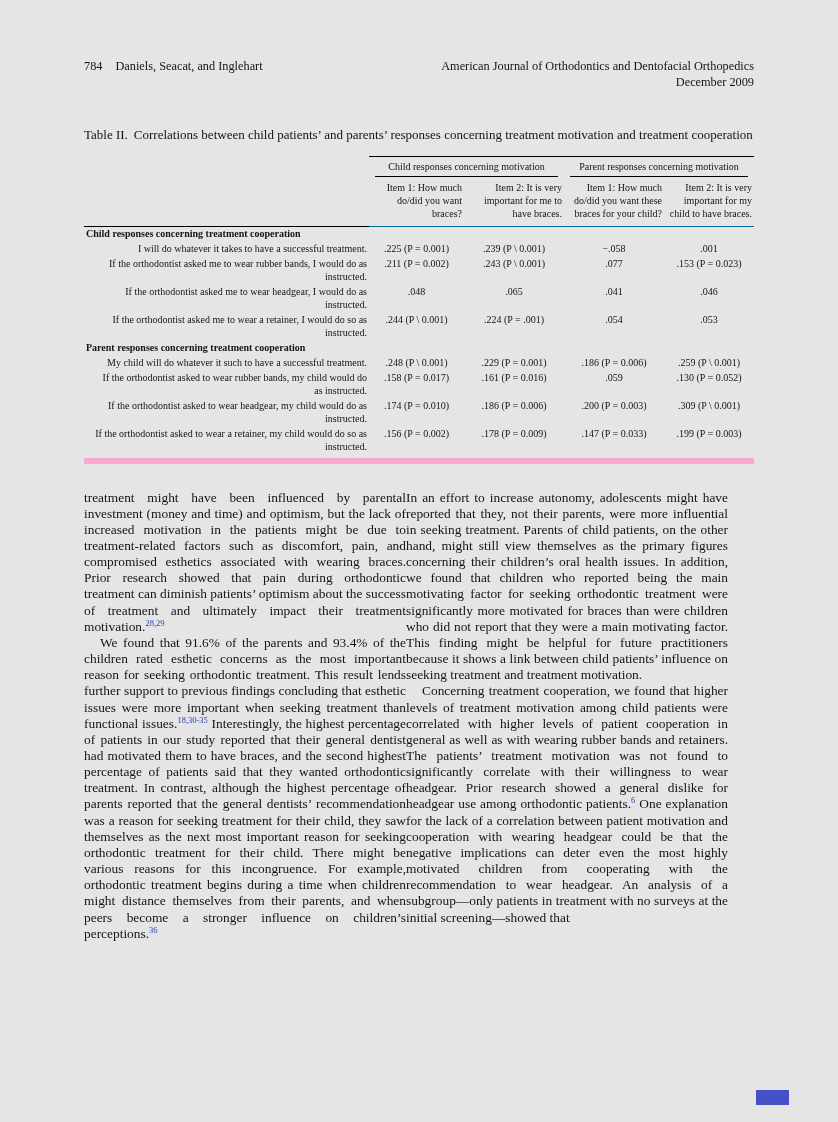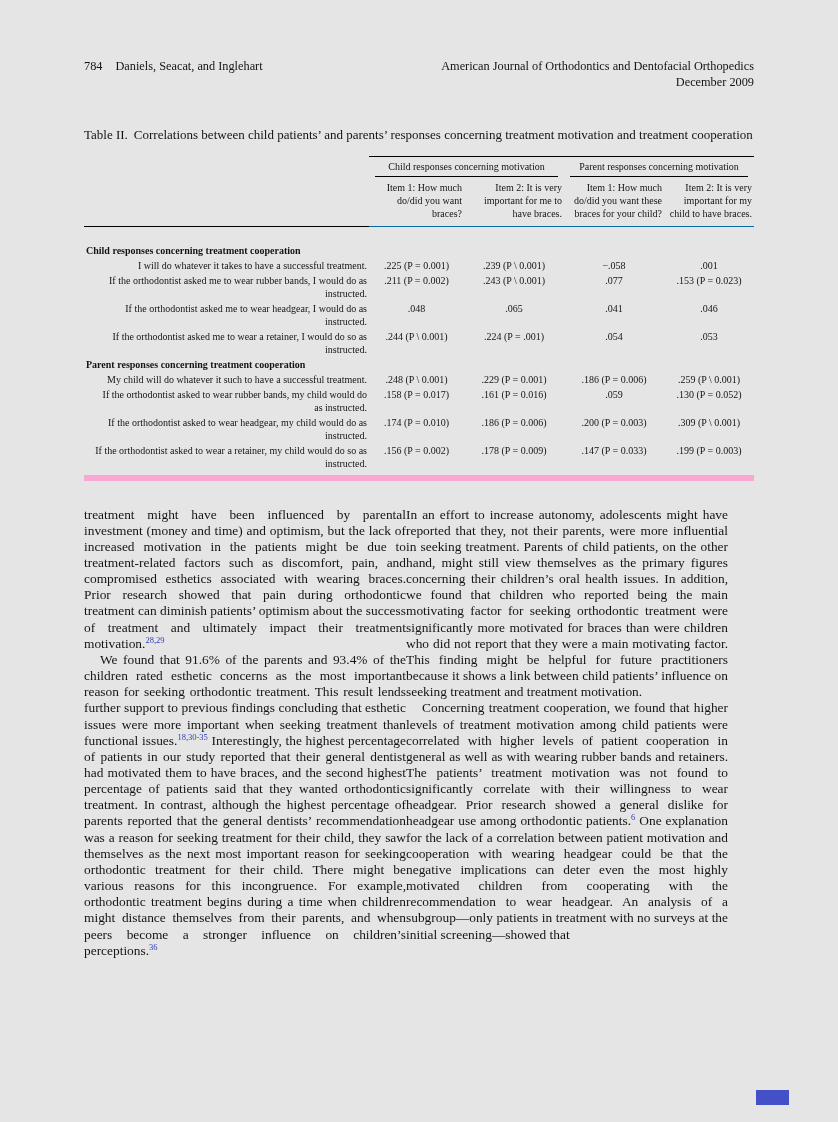--- a/index.html
+++ b/index.html
@@ -25,21 +25,21 @@
     font-size: 10px; line-height: 13px; }
   .tbl col.c0 { width: 285px; } .tbl col.c1 { width: 95px; }
   .tbl col.c2 { width: 100px; } .tbl col.c3 { width: 100px; } .tbl col.c4 { width: 90px; }
   .tbl th, .tbl td { font-weight: normal; vertical-align: top; padding: 0 2px; text-align: left; }
   .tbl th.group { border-top: 1px solid #000; padding-top: 3px; }
   .tbl th.group > div { border-bottom: 1px solid #000; padding-bottom: 3px; margin: 0 4px; text-align: center; }
   .tbl tr.subhead th { text-align: right; vertical-align: bottom;
     padding-top: 4px; padding-bottom: 6px; border-bottom: 1px solid #0369a1; }
   .tbl tr.subhead td { border-bottom: 1px solid #000; }
   .tbl tbody td { padding-top: 1px; padding-bottom: 1px; }
-  .tbl tbody tr:first-child td { padding-top: 17px; }
+  .tbl tbody tr:first-child td { padding-top: 0; }
   .tbl td.sectionlbl { font-weight: bold; }
   .tbl td.lbl { padding-left: 24px; text-indent: -14px; text-align: right; }
   .tbl td.val { text-align: center; }
   .tbl tr.last td { border-bottom: 6px solid #f9a8d4; padding-bottom: 5px; }
 
   
   .bodytext { display: flex; margin-top: 26px;
     font-size: 13.4px; line-height: 16.15px; text-align: justify; hyphens: auto; }
   .coltext { width: 322px; }
   .coltext p { margin: 0; }

